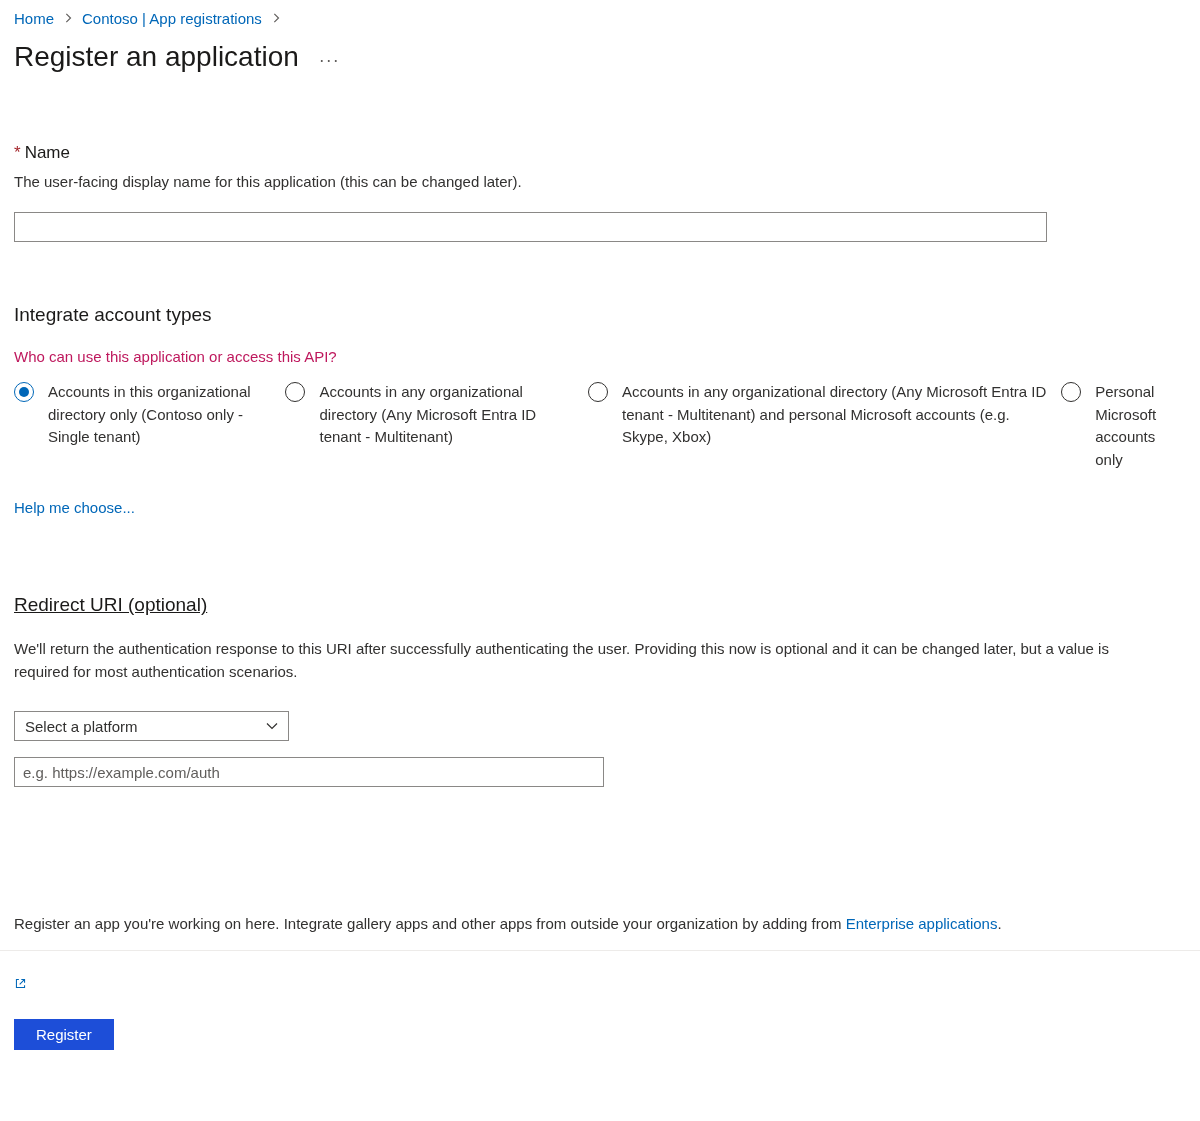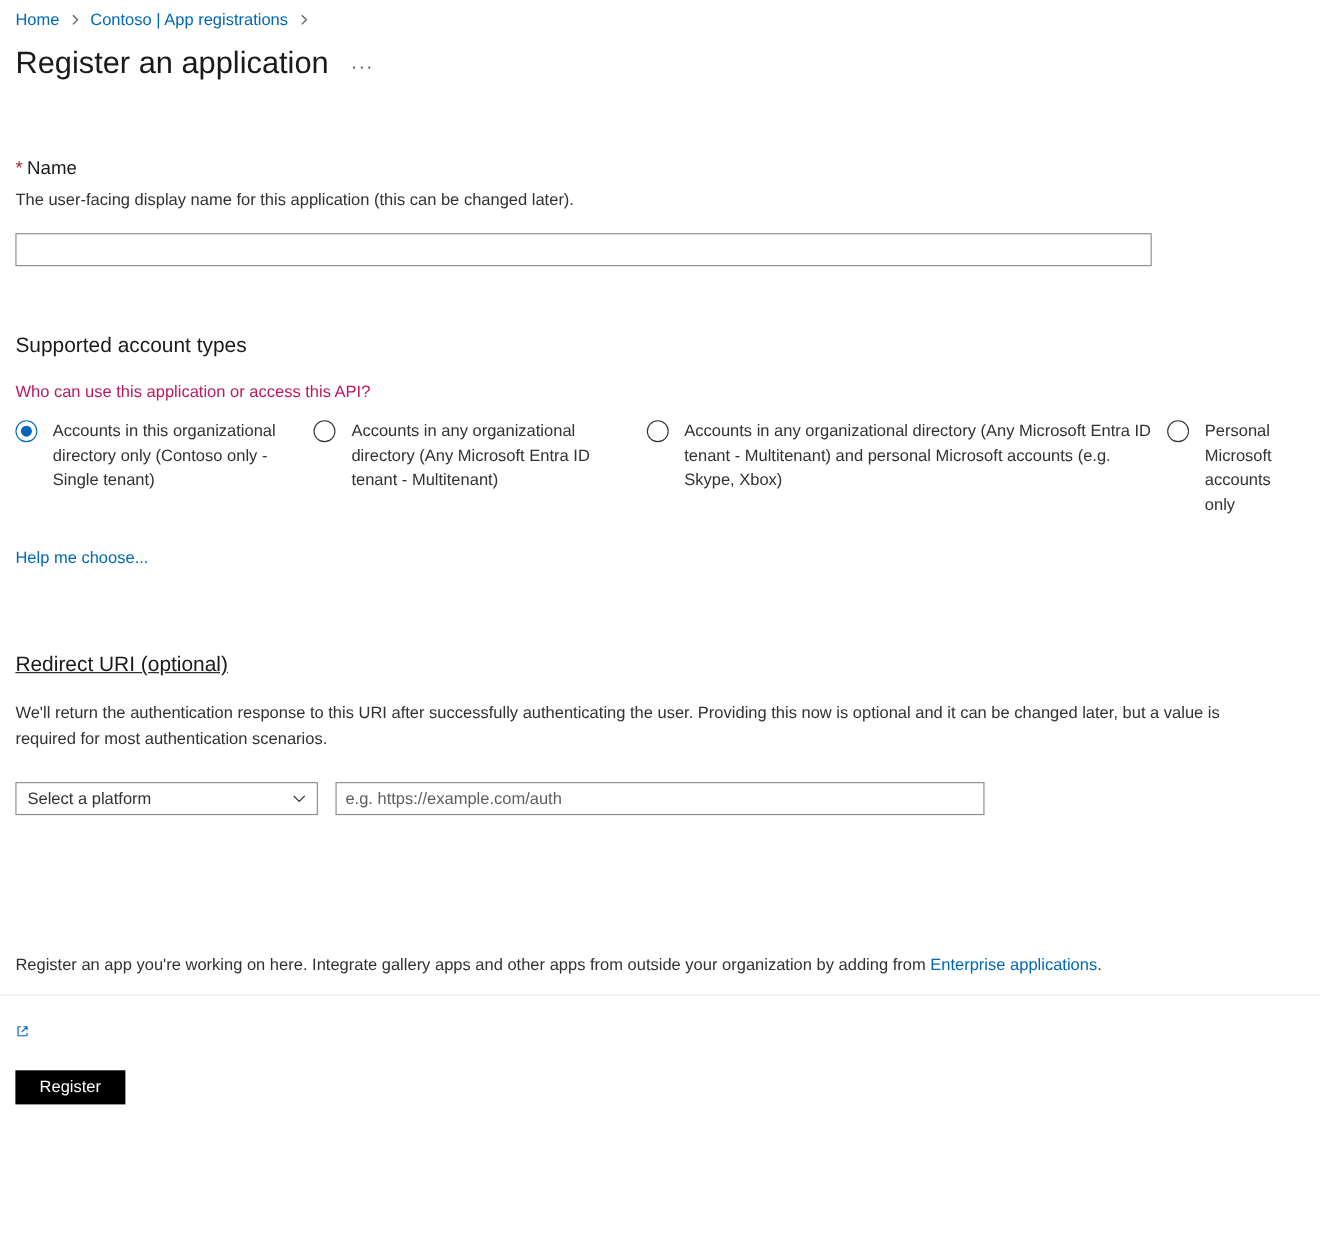--- a/index.html
+++ b/index.html
@@ -125,20 +125,21 @@
     .redirect-desc {
       font-size: 15px;
       color: #323130;
       margin-bottom: 28px;
       max-width: 1130px;
       line-height: 1.5;
     }
     .redirect-row {
       display: flex;
       gap: 16px;
+      flex-direction: column;
     }
     .select-box {
       width: 275px;
       height: 30px;
       border: 1px solid #8a8886;
       display: flex;
       align-items: center;
       justify-content: space-between;
       padding: 0 10px;
       font-size: 15px;
@@ -168,21 +169,21 @@
     }
     .policy-row {
       margin-top: 26px;
       display: flex;
       align-items: center;
       gap: 6px;
     }
     .external-icon { color: #0067b8; font-size: 13px; }
     .register-btn {
       margin-top: 26px;
-      background: #000000;
+      background: #1d4ed8;
       color: #ffffff;
       border: none;
       padding: 7px 22px;
       font-size: 15px;
       font-family: inherit;
       cursor: pointer;
     }
     .chev-down-svg { width: 12px; height: 12px; }
   </style>
 </head>
@@ -209,21 +210,21 @@
   <h1>Register an application</h1>
   <span class="more-icon">···</span>
 </div>
 
 <div class="field-label">
   <span class="required-star">*</span><span>Name</span>
 </div>
 <div class="field-desc">The user-facing display name for this application (this can be changed later).</div>
 <input type="text" class="text-input" value="" style="">
 
-<div class="section-heading">Supported account types</div>
+<div class="section-heading">Integrate account types</div>
 <div class="section-desc">Who can use this application or access this API?</div>
 
 <div class="radio-group">
   <label class="radio-item selected">
     <span class="radio-circle"></span>
     <span class="radio-label">Accounts in this organizational directory only (Contoso only - Single tenant)</span>
   </label>
   <label class="radio-item">
     <span class="radio-circle"></span>
     <span class="radio-label">Accounts in any organizational directory (Any Microsoft Entra ID tenant - Multitenant)</span>

